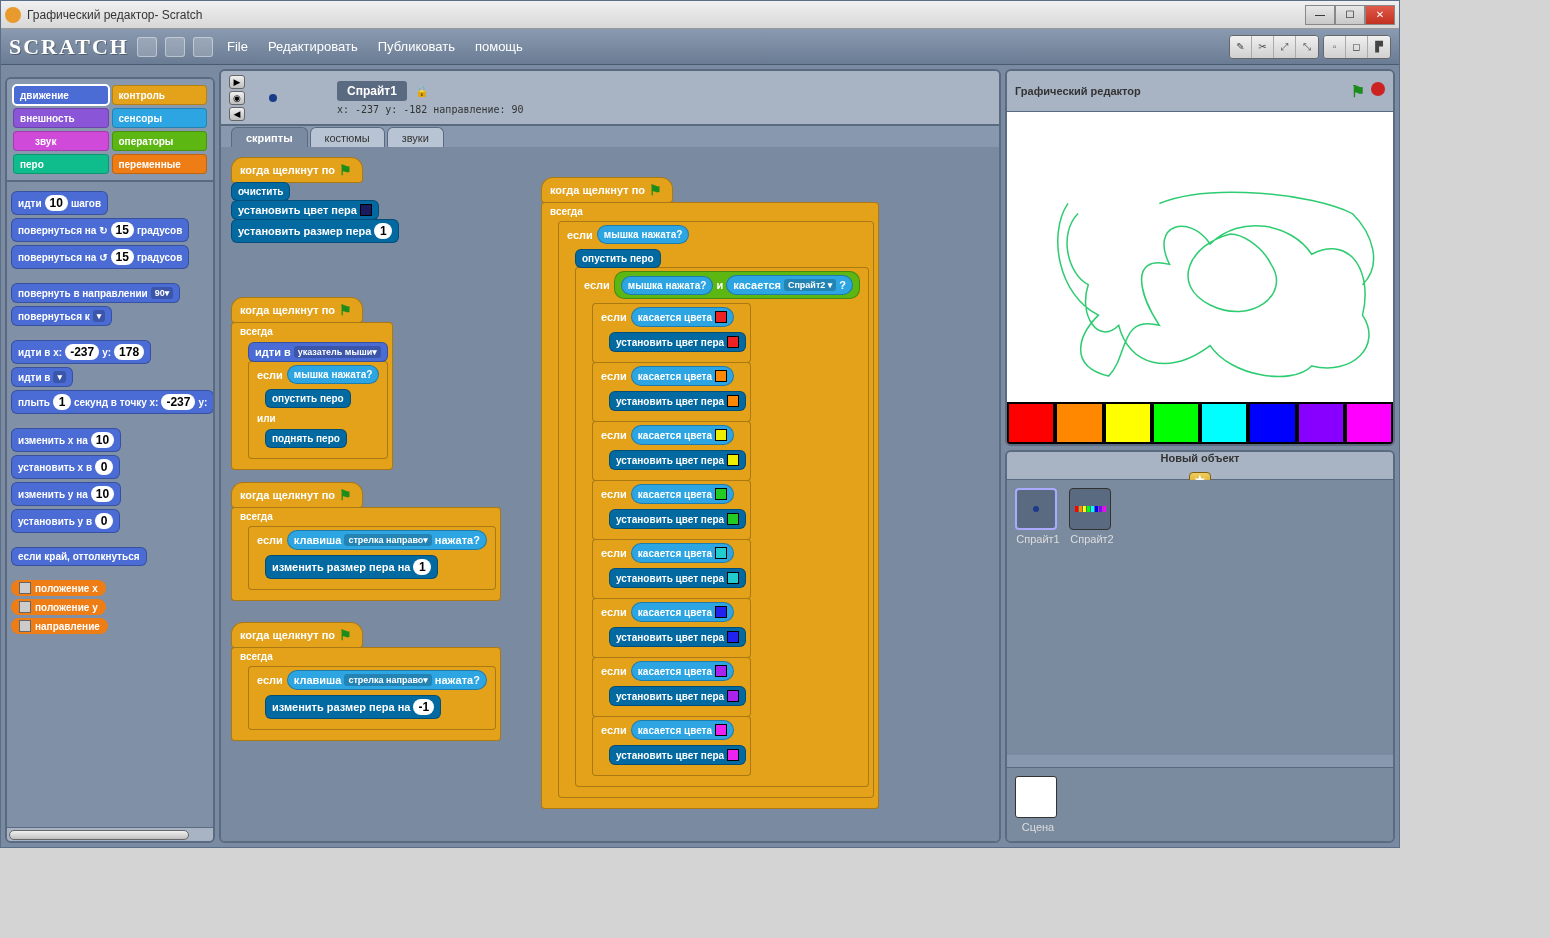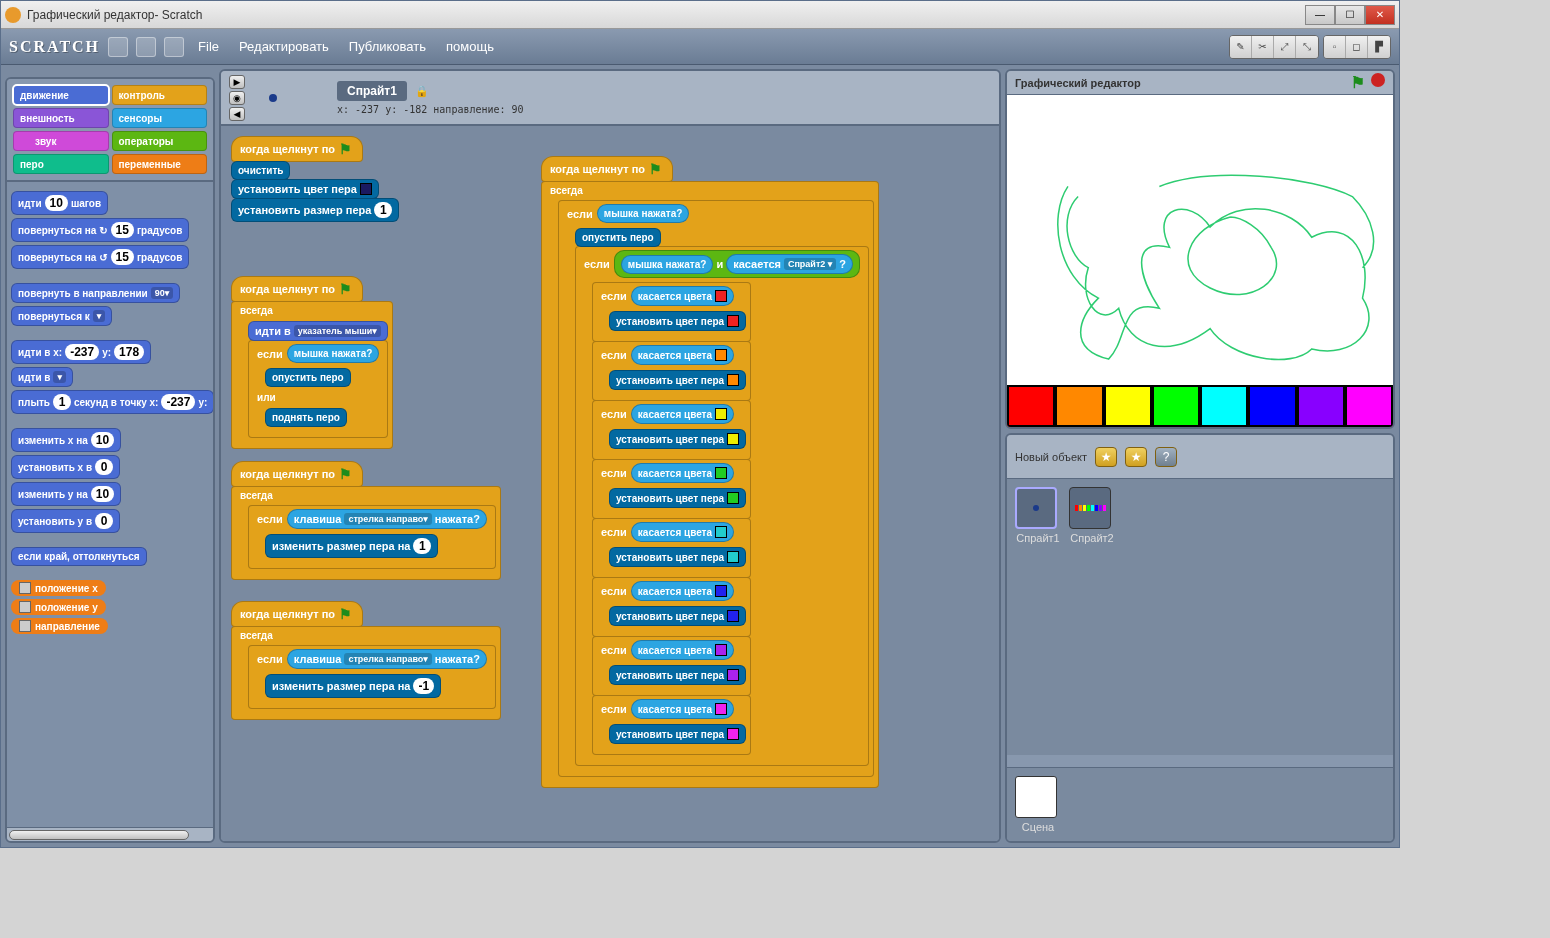--- a/index.html
+++ b/index.html
@@ -7,21 +7,21 @@
 
 .window { width: 1400px; height: 848px; background: #fff; border: 1px solid #5a6e8a; display: flex; flex-direction: column; }
 .titlebar { height: 28px; background: linear-gradient(#f0f0f0, #d8d8d8); display: flex; align-items: center; padding: 0 4px; border-bottom: 1px solid #999; }
 .titlebar .icon { width: 16px; height: 16px; background: #e89a2c; border-radius: 50%; margin-right: 6px; }
 .titlebar .title { flex: 1; color: #333; font-size: 12px; }
 .winbtns { display: flex; gap: 0; }
 .winbtn { width: 30px; height: 20px; background: linear-gradient(#e8e8e8,#c8c8c8); border: 1px solid #888; display: flex; align-items: center; justify-content: center; font-size: 10px; }
 .winbtn.close { background: linear-gradient(#e05a4a,#c23020); color: #fff; }
 
 .toolbar { height: 36px; background: linear-gradient(#8a9ab0,#6a7c94); display: flex; align-items: center; padding: 0 8px; gap: 8px; color: #fff; border-bottom: 1px solid #4a5a70; }
-.logo { font-family: 'Comic Sans MS', cursive; font-size: 16px; font-weight: bold; letter-spacing: 2px; text-shadow: 1px 1px 0 rgba(0,0,0,.3); }
+.logo { font-family: 'Comic Sans MS', cursive; font-size: 22px; font-weight: bold; letter-spacing: 2px; text-shadow: 1px 1px 0 rgba(0,0,0,.3); }
 .tb-icon { width: 20px; height: 20px; background: rgba(255,255,255,.2); border: 1px solid rgba(255,255,255,.4); border-radius: 3px; }
 .menu-item { color: #fff; font-size: 13px; cursor: pointer; padding: 4px 6px; }
 .tb-right { margin-left: auto; display: flex; gap: 4px; }
 .tb-btn { width: 22px; height: 22px; background: linear-gradient(#f0f0f0,#d0d0d0); border: 1px solid #666; border-radius: 3px; display:flex;align-items:center;justify-content:center;font-size:10px;color:#444;}
 .tb-group { display: flex; background: linear-gradient(#f0f0f0,#d0d0d0); border: 1px solid #666; border-radius: 4px; overflow:hidden;}
 .tb-group .tb-btn { border:none; border-right:1px solid #aaa; border-radius:0;}
 .tb-group .tb-btn:last-child{border-right:none;}
 
 .main { flex: 1; display: flex; background: #7a8aa0; padding: 4px; gap: 4px; overflow: hidden; }
 
@@ -67,32 +67,32 @@
 .flag { color: #1c8c1c; font-size: 14px;}
 .c-wrap { background: #e3a21a; border: 1px solid rgba(0,0,0,.25); border-radius: 4px; width:fit-content; margin-top:-1px;}
 .c-wrap-head { padding: 3px 8px; color:#fff; font-size:10px; font-weight:bold; display:flex; align-items:center; gap:4px;}
 .c-wrap-body { margin-left: 12px; padding: 2px 4px 2px 4px; min-height:10px;}
 .c-wrap-foot { height: 8px; }
 .stack-block { margin-top:-1px; width:fit-content;}
 
 
 .right-panel { width: 390px; display:flex; flex-direction:column; gap:4px;}
 .stage-box { background:#8898ae; border:2px solid #5a6a80; border-radius:6px; display:flex; flex-direction:column; overflow:hidden;}
-.stage-header { height:24px; background:#a8b4c4; display:flex; align-items:center; padding:0 8px; font-size:12px; font-weight:bold; color:#333; border-bottom:1px solid #5a6a80;}
+.stage-header { height:41px; background:#a8b4c4; display:flex; align-items:center; padding:0 8px; font-size:12px; font-weight:bold; color:#333; border-bottom:1px solid #5a6a80;}
 .stage-header .flags { margin-left:auto; display:flex; gap:6px;}
 .run-flag { color:#1c8c1c; font-size:16px; cursor:pointer;}
 .stop-btn { width:14px;height:14px;background:#c22;border-radius:50%;cursor:pointer;}
 .stage-canvas { height:290px; background:#fff; position:relative; overflow:hidden;}
 .drawing { position:absolute; inset:0;}
 .palette-swatches { height:42px; display:flex; background:#000;}
 .palette-swatches .sw { flex:1; border:2px solid #000;}
 .stage-coords { font-family:monospace; font-size:10px; text-align:right; padding:2px 8px; background:#a8b4c4; color:#333;}
 
 .sprite-area { flex:1; background:#8898ae; border:2px solid #5a6a80; border-radius:6px; display:flex; flex-direction:column; overflow:hidden;}
-.sprite-area-header { height:44px; background:#a8b4c4; display:flex; align-items:center; padding:0 8px; gap:8px; font-size:11px; font-weight:normal; color:#333; border-bottom:1px solid #5a6a80;}
+.sprite-area-header { height:28px; background:#a8b4c4; display:flex; align-items:center; padding:0 8px; gap:8px; font-size:11px; font-weight:bold; color:#333; border-bottom:1px solid #5a6a80;flex-direction:column;}
 .star-btn { width:22px;height:20px;background:linear-gradient(#f0d060,#d0a020);border:1px solid #806010;border-radius:4px;display:flex;align-items:center;justify-content:center;color:#fff;font-size:12px;}
 .sprite-list { flex:1; background:#7a8a9f; padding:8px; display:flex; align-items:flex-start; gap:8px;}
 .sprite-item { width:46px; text-align:center; color:#ddd; font-size:9px;}
 .sprite-item .thumb { width:42px; height:42px; background:#5a6a80; border:1px solid #333; border-radius:4px; display:flex; align-items:center; justify-content:center; margin-bottom:3px;}
 .sprite-item.selected .thumb { border:2px solid #aaf;}
 .stage-section { border-top:1px solid #5a6a80; padding:8px; background:#7a8a9f;margin-top:12px;}
 .stage-item { width:46px;text-align:center;color:#ddd;font-size:9px;}
 .stage-item .thumb { width:42px;height:42px;background:#fff;border:1px solid #333;border-radius:3px;margin-bottom:3px;}
 
 
@@ -187,20 +187,25 @@
         </div>
         <div class="sprite-thumb">
             <div class="dot"></div>
           </div>
         <div class="sprite-info">
           <span class="sprite-name-box">Спрайт1</span>
           <span class="lock-icon">🔒</span>
           <div class="coords">x: -237 y: -182 направление: 90</div>
         </div>
       </div>
+      <div class="tabs" id="tabs">
+          <div class="tab active">скрипты</div>
+          <div class="tab">костюмы</div>
+          <div class="tab">звуки</div>
+        </div>
       <div class="script-area" id="script-area">
 
         <div class="script-stack" style="left:10px; top:10px;">
           <div class="hat-block">
               <span>когда щелкнут по</span>
               <span class="flag">⚑</span>
             </div>
           <div class="stack-block"><div class="block pen">очистить</div></div>
           <div class="stack-block"><div class="block pen">
                 <span>установить цвет пера</span>

